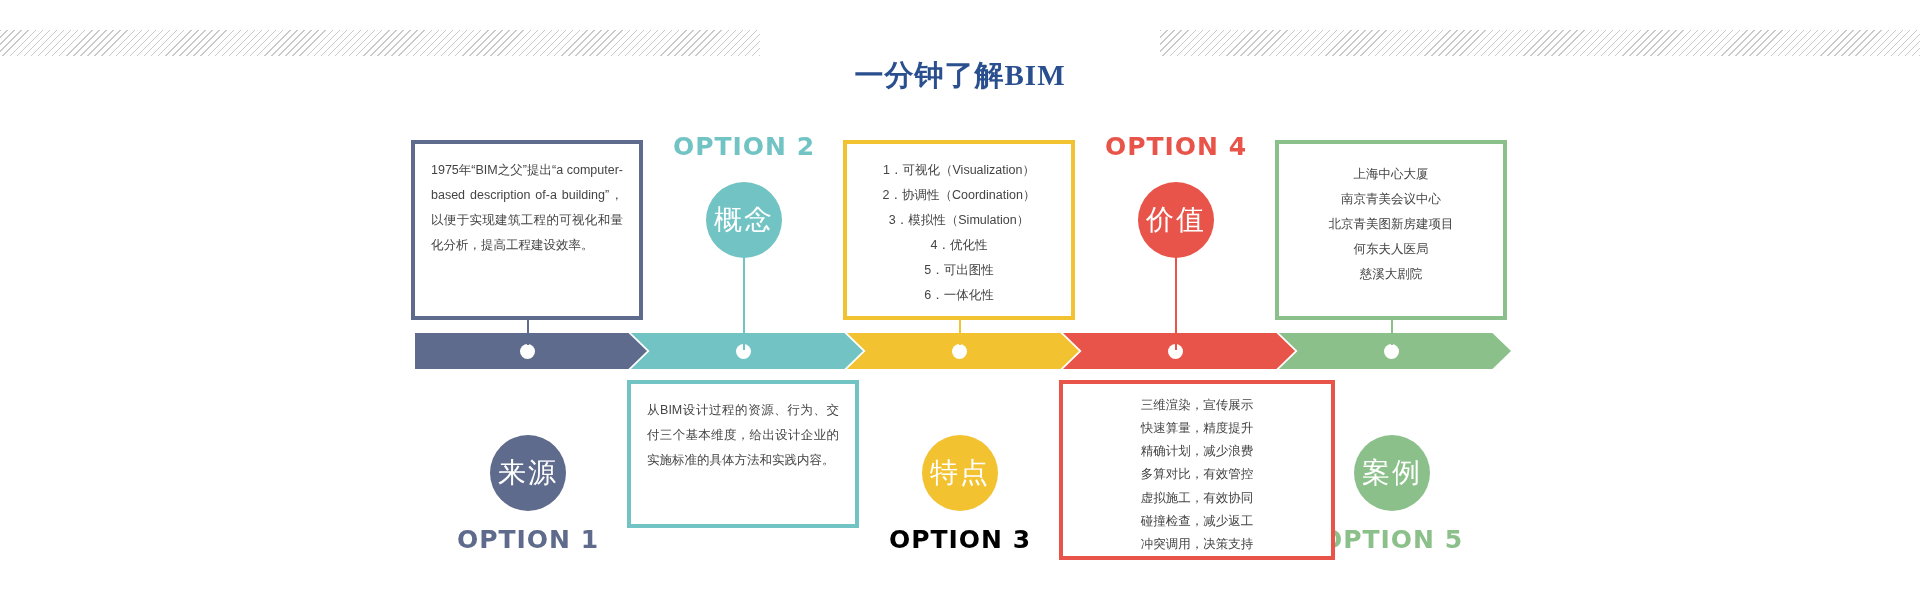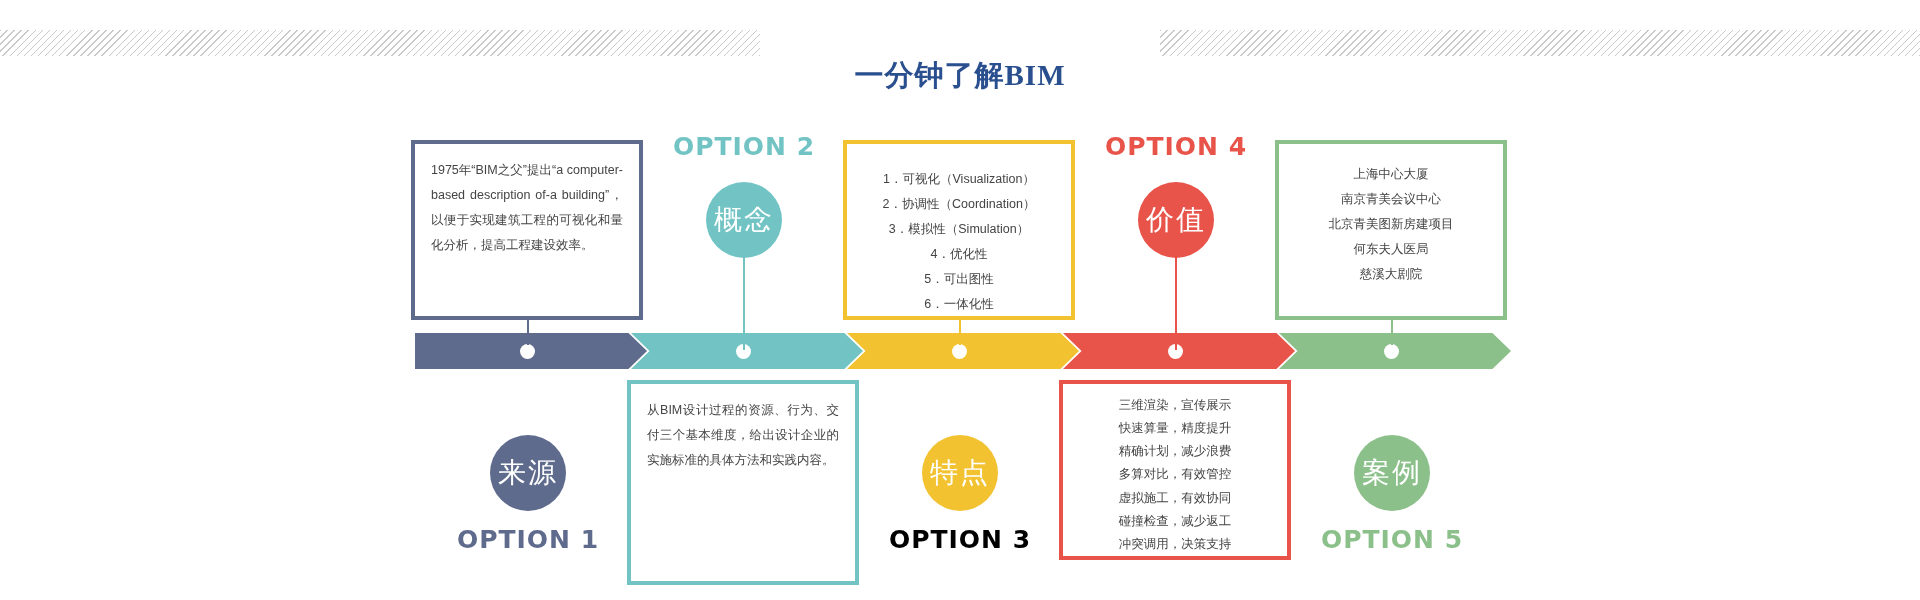--- a/index.html
+++ b/index.html
@@ -125,21 +125,21 @@
     font-size: 12.5px;
     line-height: 2.0;
     color: #444444;
     padding: 14px 16px;
   }
   .box.center { text-align: center; }
   .box.justify { text-align: justify; }
   .box p { margin: 0; }
 
   .numlist {
-    margin: 9px;
+    margin: 0;
     padding: 0;
     list-style: none;
   }
   .numlist li { text-align: center; }
 </style>
 </head>
 <body>
 
 <div class="header">
   <div class="hatch hatch-left"></div>
@@ -188,36 +188,36 @@
 <div class="optlabel" style="left:433px; top:525px; color:#5f6b8c;">OPTION 1</div>
 <div class="optlabel" style="left:649px; top:132px; color:#72c4c4;">OPTION 2</div>
 <div class="optlabel" style="left:865px; top:525px; color:#000000;text-align:center;">OPTION 3</div>
 <div class="optlabel" style="left:1081px; top:132px; color:#e8544a;">OPTION 4</div>
 <div class="optlabel" style="left:1297px; top:525px; color:#8cc08a;">OPTION 5</div>
 
 <div class="box justify" style="left:411px; top:140px; width:232px; height:180px; border-color:#5f6b8c;">
   <p>1975年“BIM之父”提出“a computer-based description of-a building”，以便于实现建筑工程的可视化和量化分析，提高工程建设效率。</p>
 </div>
 
-<div class="box justify" style="left:627px; top:380px; width:232px; height:205px; border-color:#72c4c4;">
+<div class="box justify" style="left:627px; top:380px; width:232px; height:148px; border-color:#72c4c4;">
   <p>从BIM设计过程的资源、行为、交付三个基本维度，给出设计企业的实施标准的具体方法和实践内容。</p>
 </div>
 
 <div class="box center" style="left:843px; top:140px; width:232px; height:180px; border-color:#f2c230;">
   <ul class="numlist">
     <li>1．可视化（Visualization）</li>
     <li>2．协调性（Coordination）</li>
     <li>3．模拟性（Simulation）</li>
     <li>4．优化性</li>
     <li>5．可出图性</li>
     <li>6．一体化性</li>
   </ul>
 </div>
 
-<div class="box center" style="left:1059px; top:380px; width:232px; height:180px; border-color:#e8544a; line-height:1.85; padding-top:10px;">
+<div class="box center" style="left:1059px; top:380px; width:276px; height:180px; border-color:#e8544a; line-height:1.85; padding-top:10px;">
   <p>三维渲染，宣传展示</p>
   <p>快速算量，精度提升</p>
   <p>精确计划，减少浪费</p>
   <p>多算对比，有效管控</p>
   <p>虚拟施工，有效协同</p>
   <p>碰撞检查，减少返工</p>
   <p>冲突调用，决策支持</p>
 </div>
 
 <div class="box center" style="left:1275px; top:140px; width:232px; height:180px; border-color:#8cc08a; padding-top:18px;">

